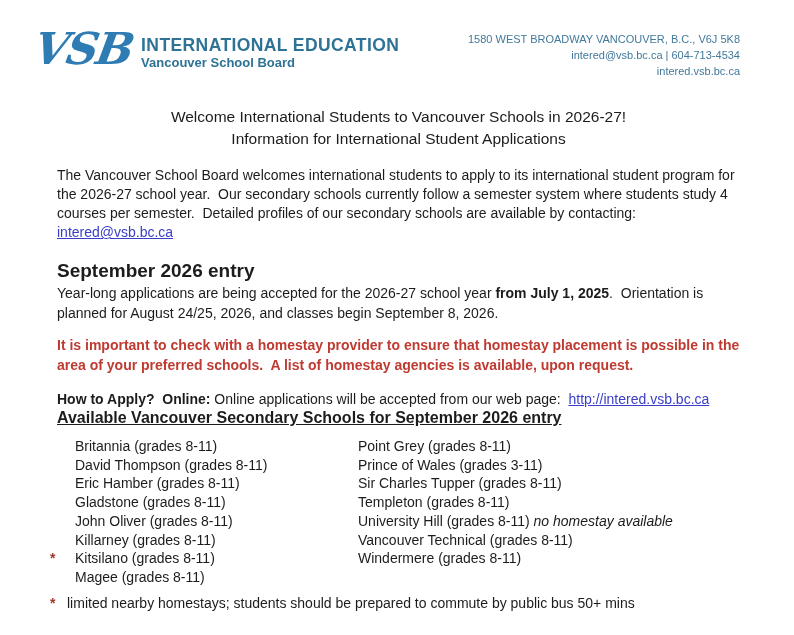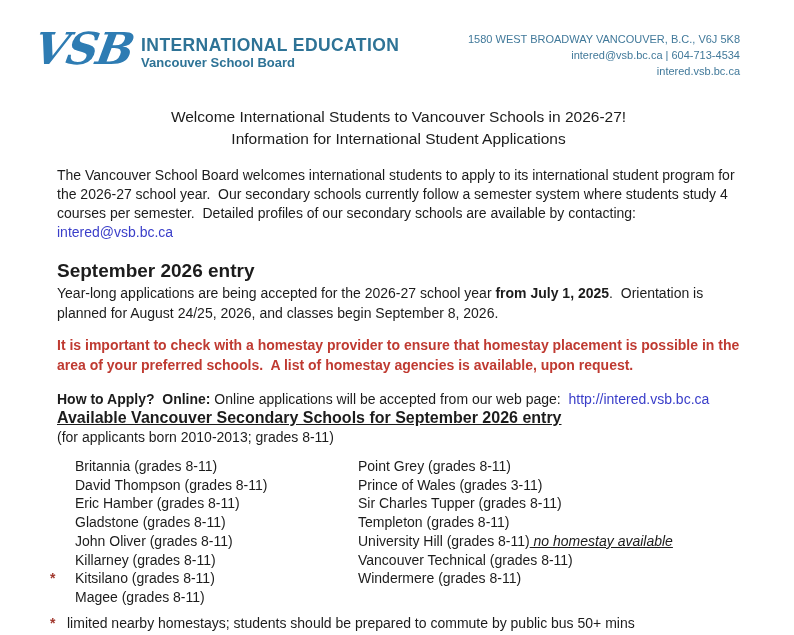--- a/index.html
+++ b/index.html
@@ -29,36 +29,36 @@
   .logo-text{display:flex;flex-direction:column;justify-content:center;padding-top:8px;}
   .logo-title{font-size:17.5px;font-weight:bold;color:var(--brand);letter-spacing:.4px;line-height:20px;}
   .logo-subtitle{font-size:13px;font-weight:bold;color:var(--brand);line-height:16px;}
   .contact{ text-align:right;color:var(--contact);font-size:11px;line-height:16px;padding-top:6px;}
   .contact div{white-space:pre;}
   
   .doc-title{margin-top:27px;text-align:center;font-weight:normal;font-size:15.5px;line-height:22px;}
   
   .para{font-size:14px;line-height:19px;white-space:pre-wrap;}
   .intro{margin-top:16px;}
-  a.link{color:var(--link);cursor:pointer;text-align:center;}
+  a.link{color:var(--link);text-decoration:underline;cursor:pointer;text-align:center;}
   .section-heading{margin-top:17px;font-size:19px;font-weight:bold;line-height:23px;}
   .sept-body{margin-top:2px;line-height:19.5px;}
   .bold{font-weight:bold;}
   .warning{margin-top:12px;font-weight:bold;color:var(--warning);line-height:20px;}
   .apply{margin-top:15px;}
   .schools-heading{font-size:16px;font-weight:bold;text-decoration:underline;line-height:18px;}
   .schools-sub{font-size:14px;line-height:19px;margin-top:1px;}
   
   .school-list{display:flex;margin-top:10px;margin-left:-7px;}
   .school-col{display:flex;flex-direction:column;}
   .school-col-0{width:308px;}
   .school-row{display:flex;font-size:14px;line-height:18.7px;}
   .school-col-0 .mark{width:25px;color:var(--asterisk);font-weight:bold;}
   .school-name{white-space:pre;}
-  .school-note{font-style:italic;white-space:pre;text-decoration:underline;}
+  .school-note{font-style:italic;white-space:pre;}
   .footnote{display:flex;margin-top:7px;margin-left:-7px;font-size:14px;line-height:19px;}
   .footnote .mark{width:17px;color:var(--asterisk);font-weight:bold;}
 </style>
 </head>
 <body>
 
 <div class="page">
 
   <div class="header">
     <div class="logo">
@@ -83,21 +83,20 @@
   <div class="para intro"><span>The Vancouver School Board welcomes international students to apply to its international student program for the 2026-27 school year.  Our secondary schools currently follow a semester system where students study 4 courses per semester.  Detailed profiles of our secondary schools are available by contacting: </span><a class="link">intered@vsb.bc.ca</a></div>
 
   <div class="section-heading">September 2026 entry</div>
   <div class="para sept-body"><span>Year-long applications are being accepted for the 2026-27 school year </span><span class="bold">from July 1, 2025</span><span>.  Orientation is planned for August 24/25, 2026, and classes begin September 8, 2026.</span></div>
 
   <div class="para warning">It is important to check with a homestay provider to ensure that homestay placement is possible in the area of your preferred schools.  A list of homestay agencies is available, upon request.</div>
 
   <div class="para apply"><span class="bold">How to Apply?  Online:</span><span> Online applications will be accepted from our web page:  </span><a class="link">http://intered.vsb.bc.ca</a></div>
 
   <div class="schools-heading">Available Vancouver Secondary Schools for September 2026 entry</div>
-  <div class="schools-sub">(for applicants born 2010-2013; grades 8-11)</div>
 
   <div class="school-list">
     <div class="school-col school-col-0">
         <div class="school-row">
           <span class="mark"></span>
           <span class="school-name">Britannia (grades 8-11)</span>
         </div>
         <div class="school-row">
           <span class="mark"></span>
           <span class="school-name">David Thompson (grades 8-11)</span>

